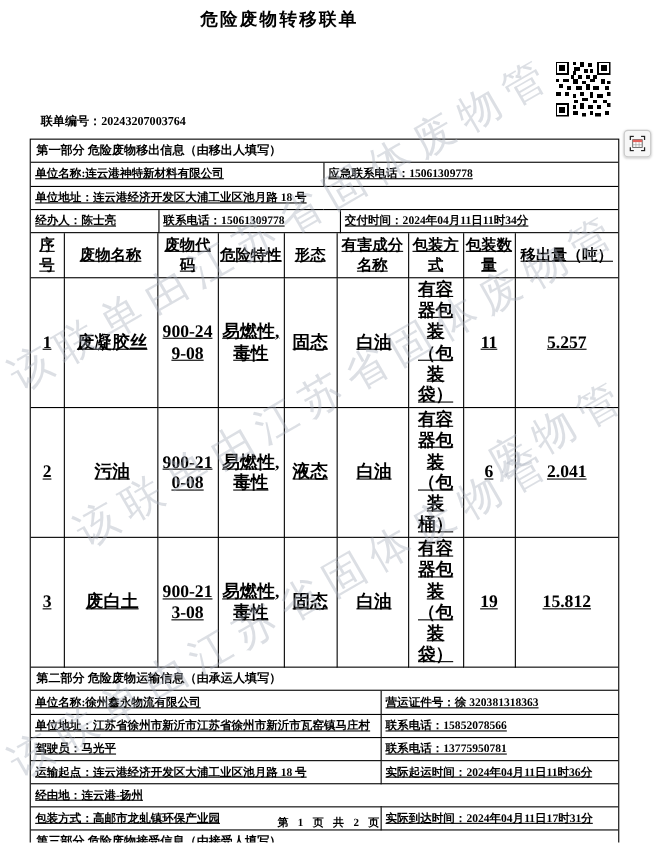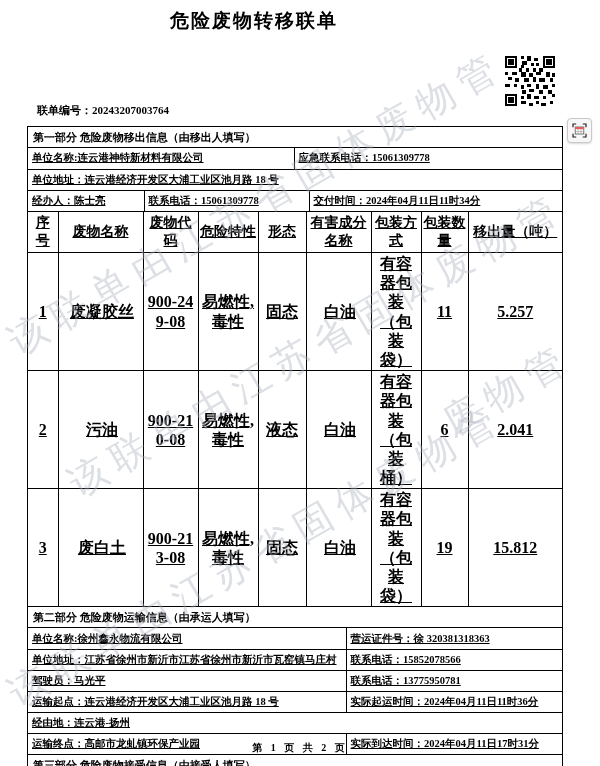--- a/index.html
+++ b/index.html
@@ -6,21 +6,21 @@
   body{
     width:600px;height:766px;overflow:hidden;background:#ffffff;
     font-family:"Liberation Serif","DejaVu Serif",serif;
     color:#000;position:relative;
   }
   .page{position:absolute;inset:0;}
 
   
   .title{
     position:absolute;top:8px;left:0;width:508px;text-align:center;
-    font-size:19px;font-weight:700;letter-spacing:2px;
+    font-size:16px;font-weight:700;letter-spacing:2px;
   }
   .manifest{
     position:absolute;top:103px;left:37px;
     font-size:11px;font-weight:700;
   }
   .qr{position:absolute;top:56px;left:505px;width:50px;height:50px;}
 
   
   .capture-btn{
     position:absolute;top:118px;left:567px;width:23px;height:23px;
@@ -276,21 +276,21 @@
         <td>联系电话：13775950781</td>
       </tr>
       <tr>
         <td>运输起点：连云港经济开发区大浦工业区池月路 18 号</td>
         <td>实际起运时间：2024年04月11日11时36分</td>
       </tr>
       <tr>
         <td colspan="2">经由地：连云港-扬州</td>
       </tr>
       <tr>
-        <td>运输终点：高邮市龙虬镇环保产业园</td>
+        <td>包装方式：高邮市龙虬镇环保产业园</td>
         <td>实际到达时间：2024年04月11日17时31分</td>
       </tr>
     </tbody>
       </table>
 
     <div class="sec-title">第三部分 危险废物接受信息（由接受人填写）</div>
     <table class="kv">
       <colgroup>
           <col style="width:273px">
           <col>

